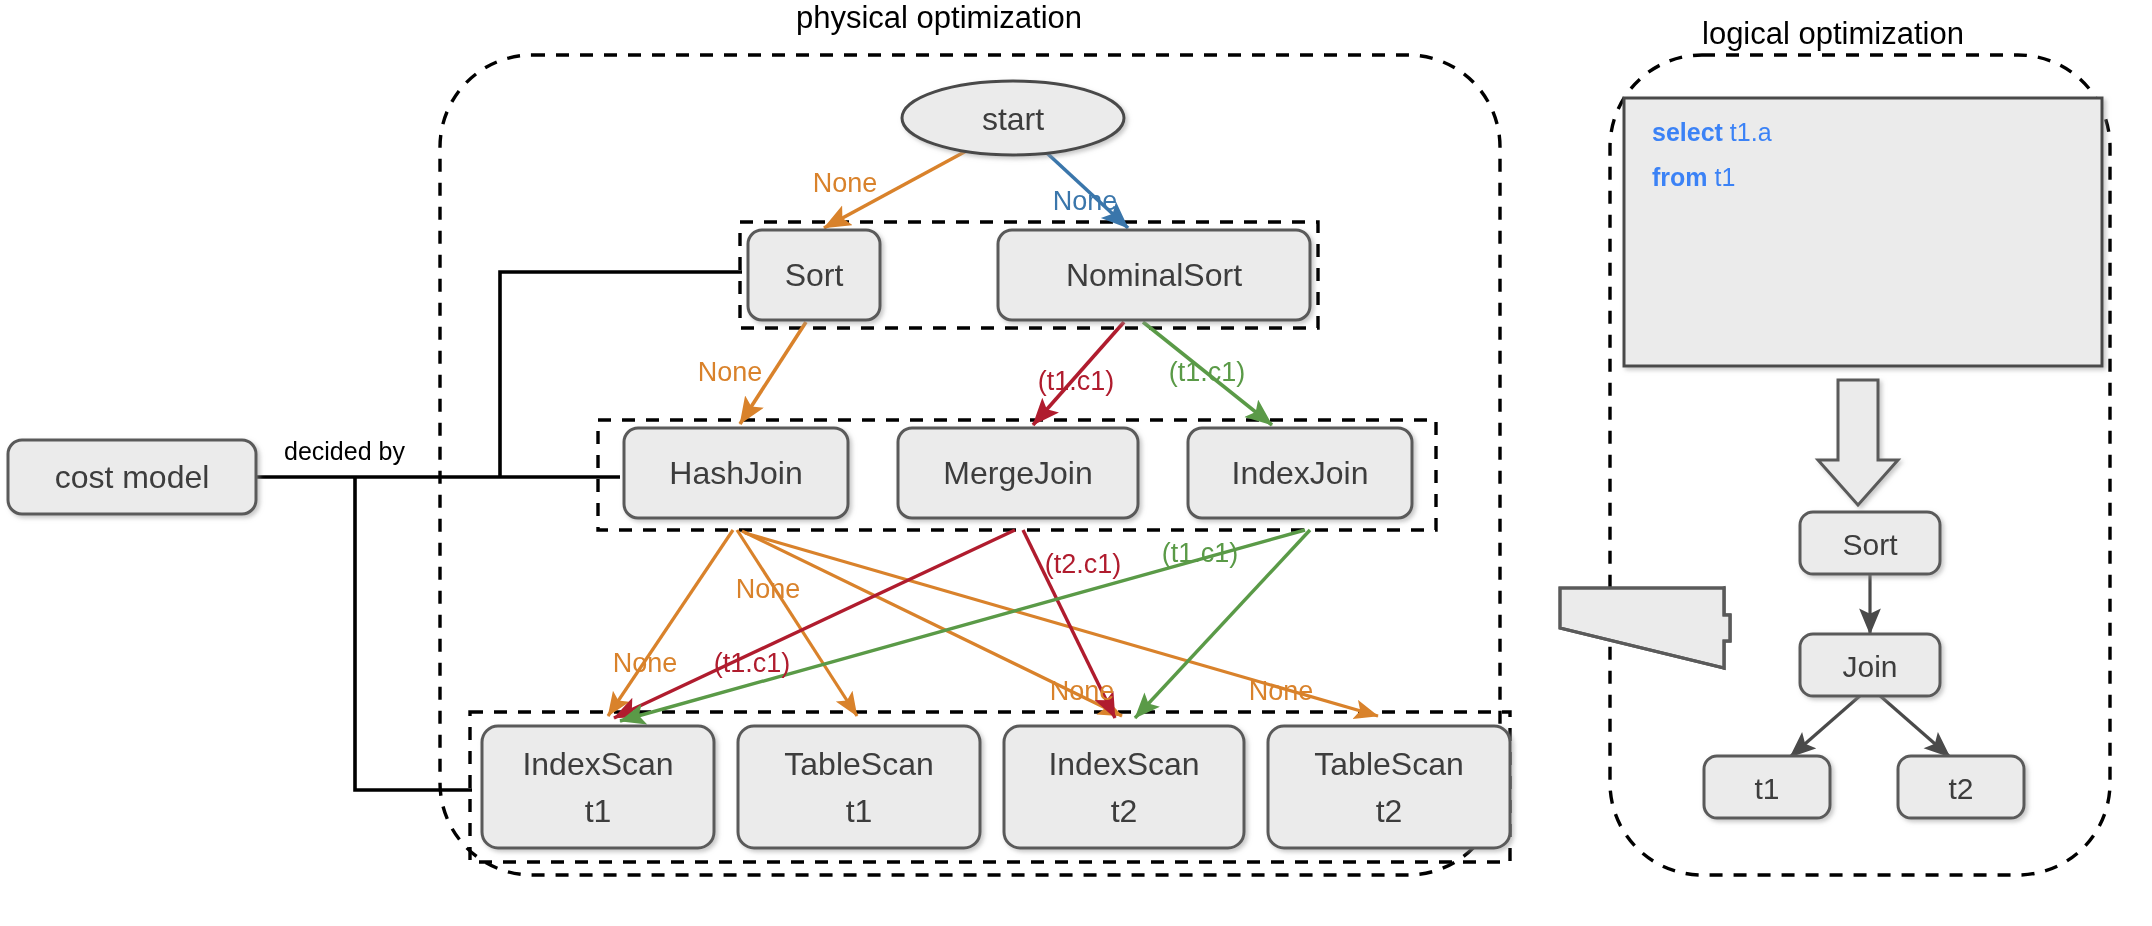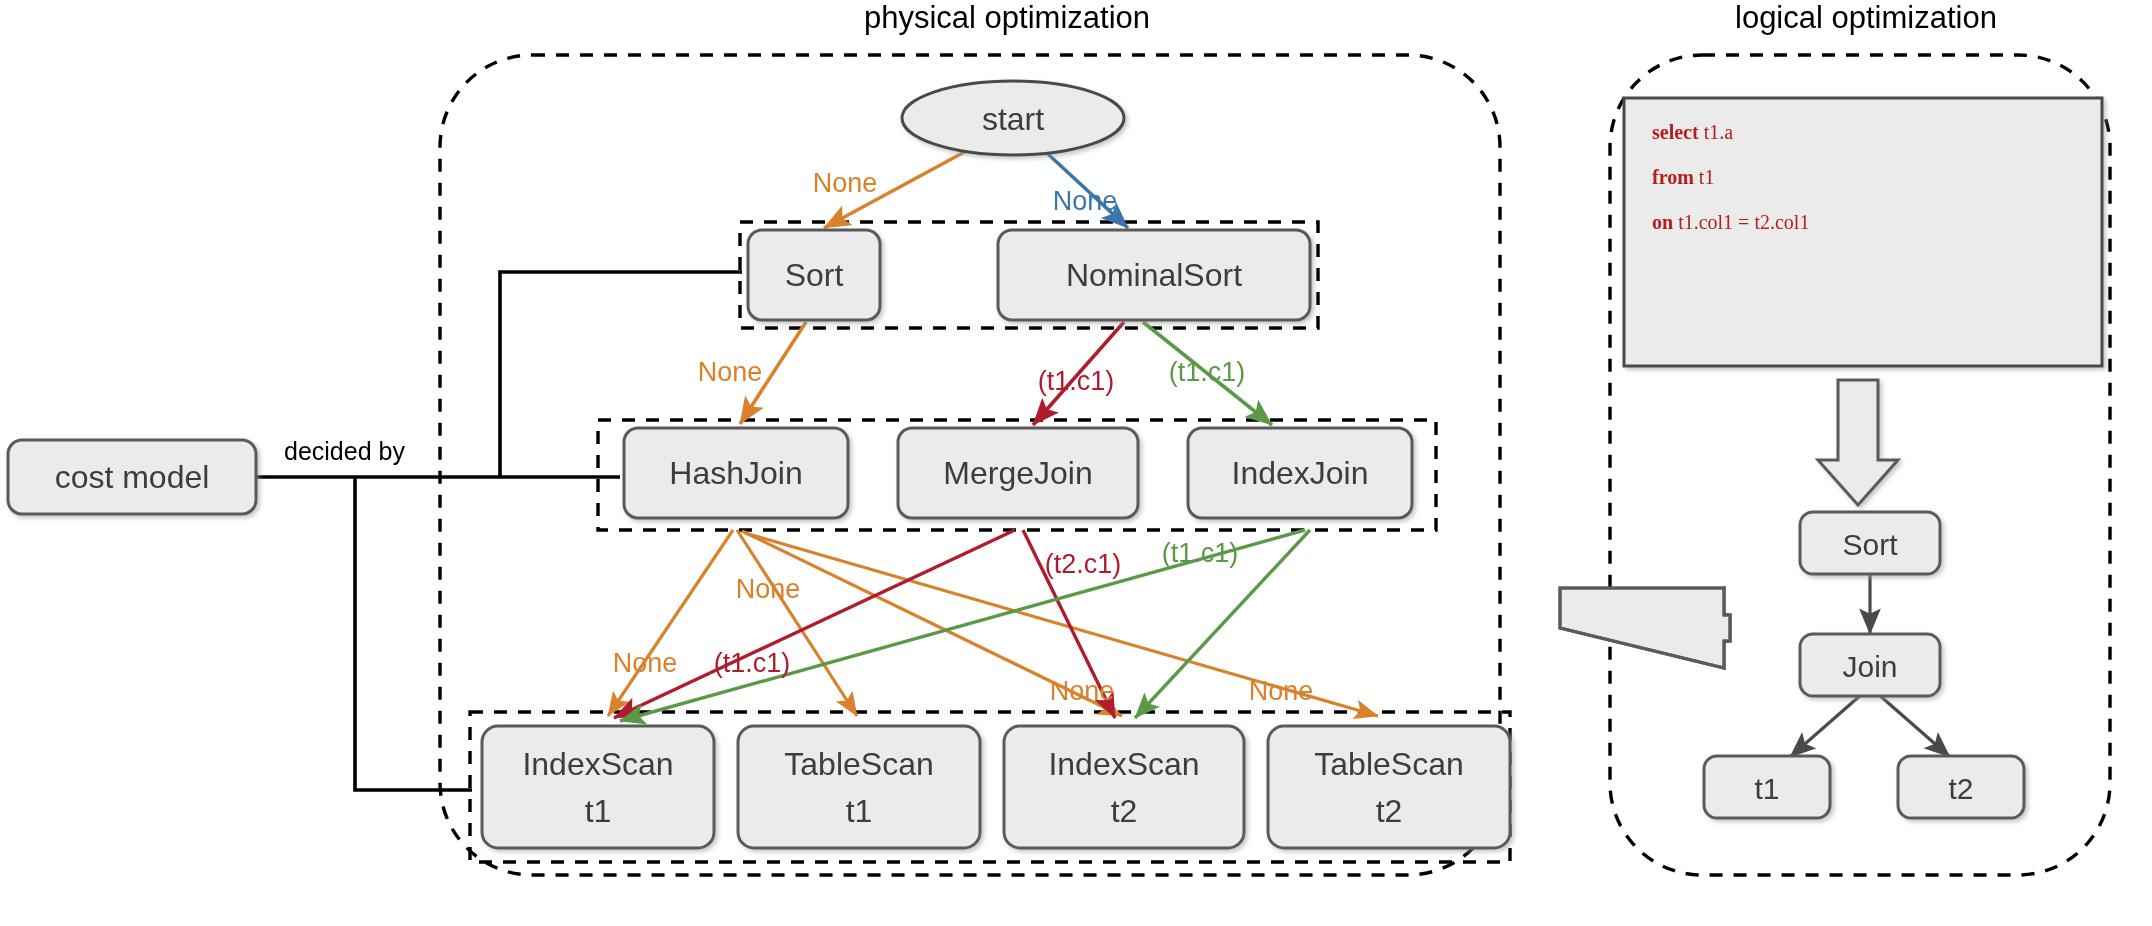--- a/index.html
+++ b/index.html
@@ -225,23 +225,22 @@
       <text x="645" y="672" fill="#d9822b" text-anchor="middle">None</text>
       <text x="1082" y="700" fill="#d9822b" text-anchor="middle">None</text>
       <text x="1281" y="700" fill="#d9822b" text-anchor="middle">None</text>
 
       <text x="752" y="672" fill="#b01c2e" text-anchor="middle">(t1.c1)</text>
       <text x="1083" y="573" fill="#b01c2e" text-anchor="middle">(t2.c1)</text>
       <text x="1200" y="562" fill="#5a9a47" text-anchor="middle">(t1.c1)</text>
     </g>
   </svg>
 
-  <div class="sec-title" style="left:864px;top:0px;">physical optimization</div>
-  <div class="sec-title" style="left:1702px;top:0px;margin-left:33px;">logical optimization</div>
+  <div class="sec-title" style="left:796px;top:0px;">physical optimization</div>
+  <div class="sec-title" style="left:1702px;top:16px;">logical optimization</div>
 
   <div id="sql-code" style="position:absolute;left:1652px;top:110px;width:440px;
-       font-family:Liberation Serif, serif;font-size:20px;line-height:45px;color:#b91c1c;">
+       font-family:Liberation Sans, sans-serif;font-size:25px;line-height:45px;color:#3b82f6;">
       <div><span style="font-weight: 700;">select</span><span> t1.a</span></div>
       <div><span style="font-weight: 700; margin-top: 20px;">from</span><span> t1</span></div>
-      <div><span style="font-weight: 700;">on</span><span> t1.col1 = t2.col1</span></div>
     </div>
 
 </div>
 
 </body></html>

